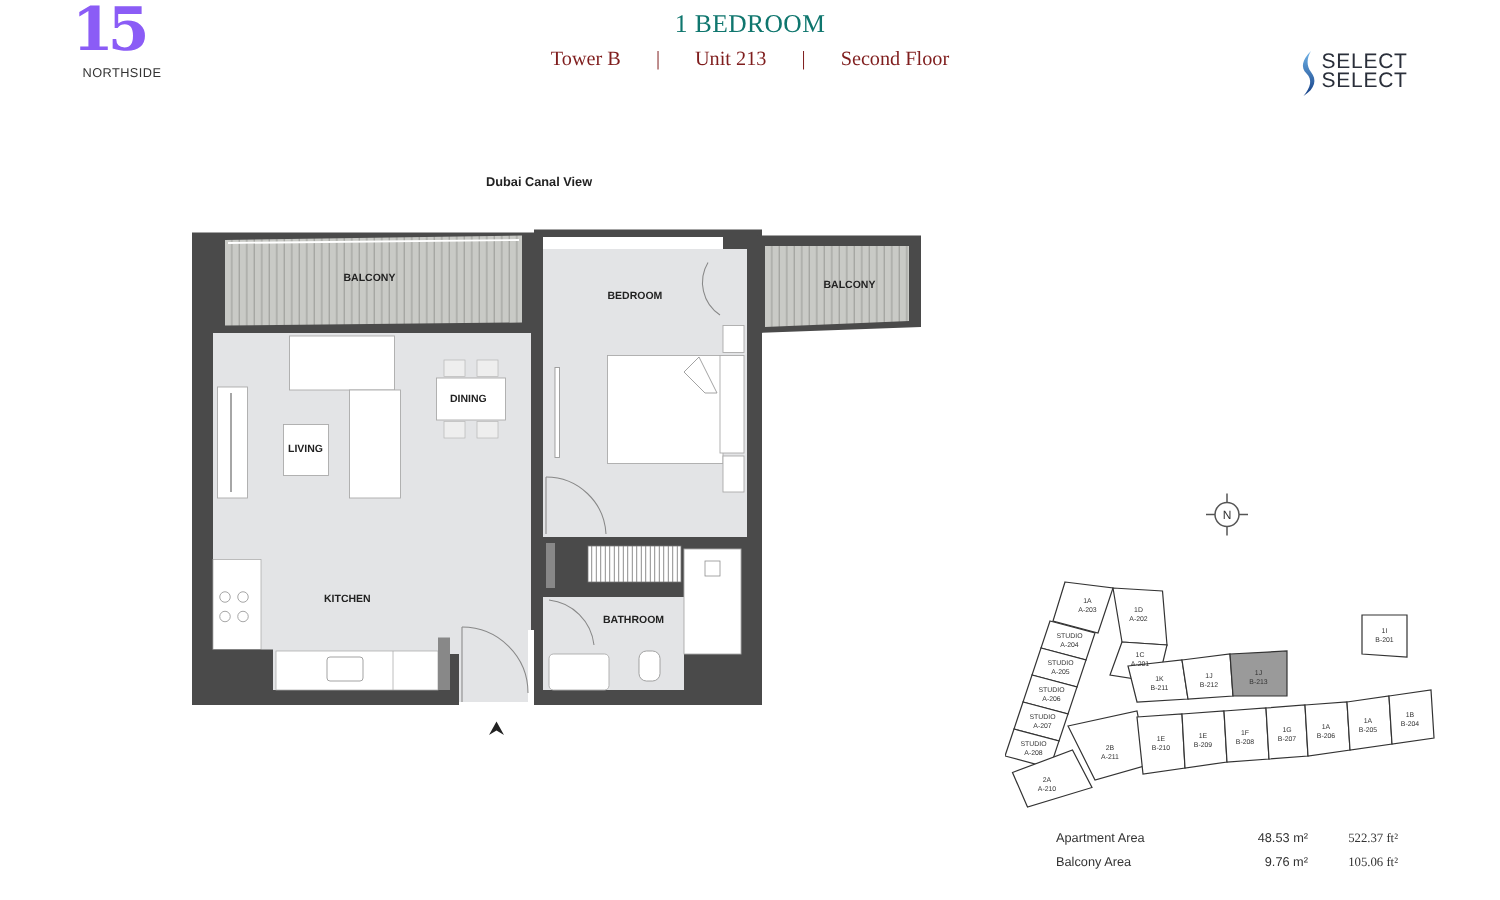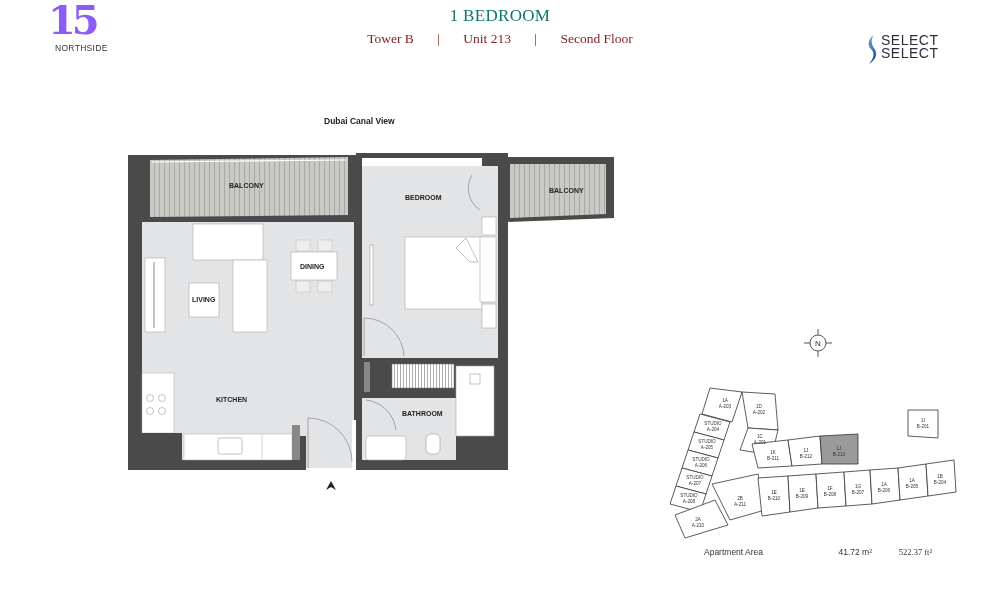--- a/index.html
+++ b/index.html
@@ -8,21 +8,21 @@
   .logo-15 { left: 48px; top: 0px; font-family: "DejaVu Serif", serif; font-size: 40px; font-weight: bold; line-height: 40px; color: #8b5cf6; letter-spacing: -4px; }
   .logo-north { left: 55px; top: 43px; font-size: 8.5px; letter-spacing: 0.3px; color: #333; }
   .title { left: 0; width: 1000px; top: 6px; text-align: center; font-family: "Liberation Serif", serif; font-size: 17px; color: #0f766e; letter-spacing: 0.3px; }
   .subtitle { left: 0; width: 1000px; top: 31px; text-align: center; font-family: "Liberation Serif", serif; font-size: 13.5px; color: #7f1d1d; }
   .subtitle span { margin: 0 10px; }
   .select-logo { left: 866px; top: 10px; }
   .select-text { font-size: 14px; line-height: 13px; color: #2a2f3a; letter-spacing: 0.5px; }
   .view-label { left: 324px; top: 116px; font-size: 8.5px; font-weight: bold; color: #222; }
   .room-label { font-size: 7px; font-weight: bold; color: #222; position: absolute; }
   .area-table { left: 704px; top: 547px; width: 228px; font-size: 8.5px; color: #333; }
-  .area-row { display: flex; height: 16px; align-items: flex-start; }
+  .area-row { display: flex; height: 16px; align-items: flex-end; }
   .area-row .c1 { width: 108px; }
   .area-row .c2 { width: 60px; text-align: right; }
   .area-row .c3 { width: 60px; text-align: right; font-family: Liberation Serif, serif; }
   .area-row.total { font-weight: bold; border-top: 1px solid #bbb; margin-top: 2px; padding-top: 2px; color: #222; }
   .area-row.total .c1 { padding-left: 6px; width: 102px; }
   .keylabel { font-size: 4.6px; font-family: "Liberation Sans", sans-serif; fill: #333; text-anchor: middle; }
 </style>
 </head>
 <body>
 
@@ -226,16 +226,21 @@
     <text class="keylabel" x="242" y="102">1A</text>
       <text class="keylabel" x="242" y="108">B-205</text>
     <text class="keylabel" x="270" y="98">1B</text>
       <text class="keylabel" x="270" y="104">B-204</text>
   </g>
 </svg>
 
 <div class="abs area-table">
   <div class="area-row">
     <span class="c1">Apartment Area</span>
-    <span class="c2">41.72 m²</span>
+    <span class="c2">48.53 m²</span>
     <span class="c3">522.37 ft²</span>
   </div>
+  <div class="area-row">
+    <span class="c1">Balcony Area</span>
+    <span class="c2">9.76 m²</span>
+    <span class="c3">105.06 ft²</span>
+  </div>
 </div>
 
 </body></html>

